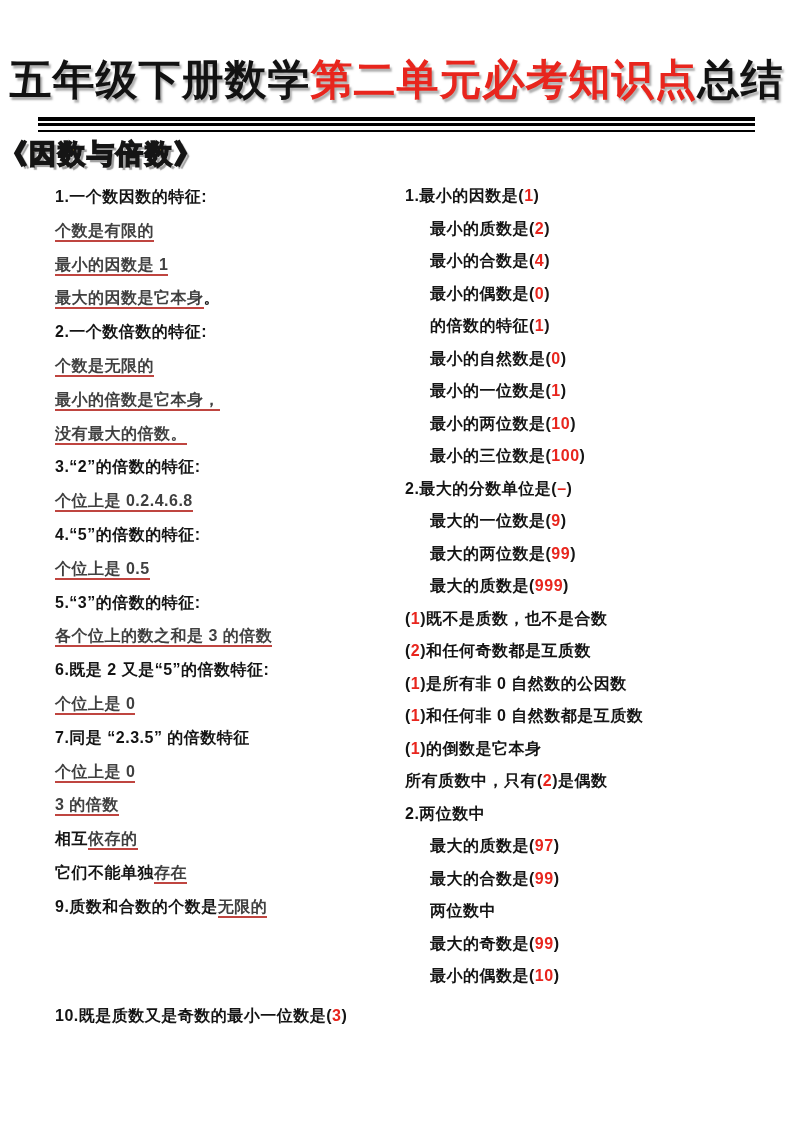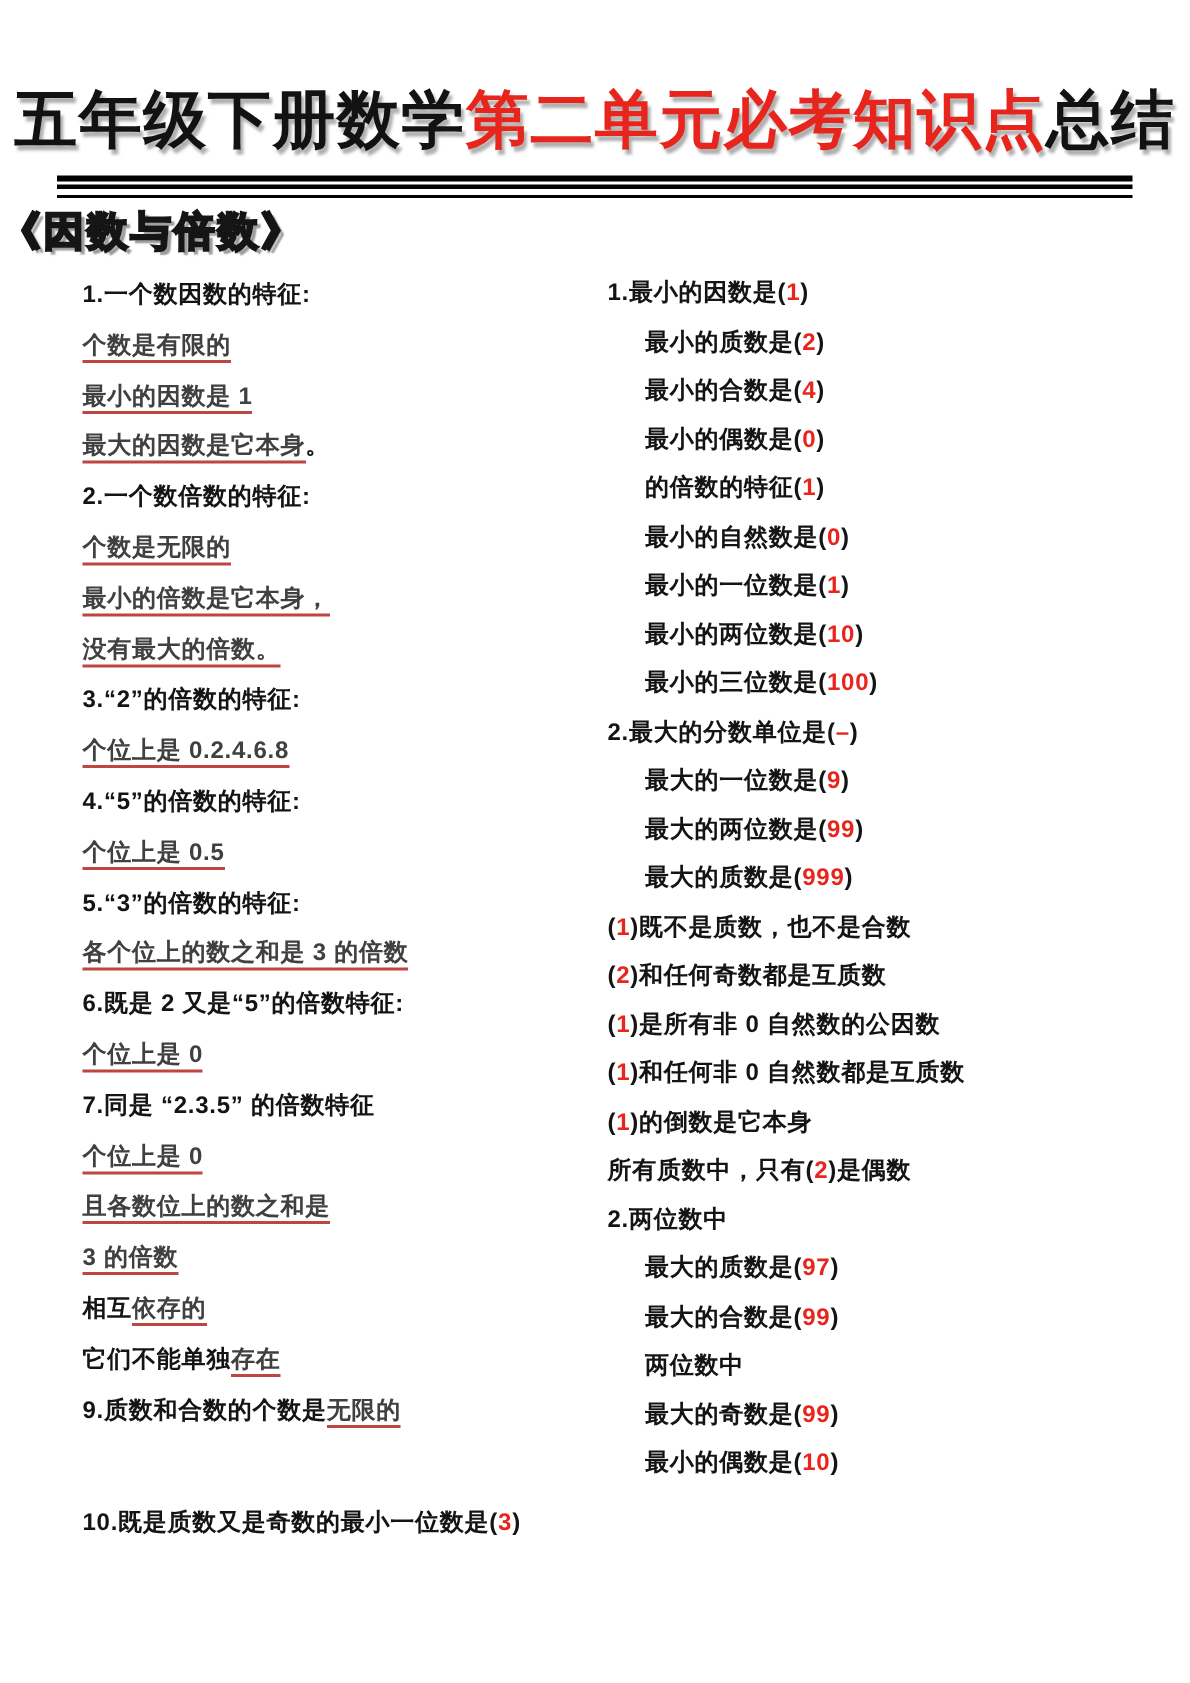--- a/index.html
+++ b/index.html
@@ -92,21 +92,20 @@
         <div class="line"><span class="seg-plain">3.“2”的倍数的特征:</span></div>
         <div class="line"><span class="seg-answer">个位上是 0.2.4.6.8</span></div>
         <div class="line"><span class="seg-plain">4.“5”的倍数的特征:</span></div>
         <div class="line"><span class="seg-answer">个位上是 0.5</span></div>
         <div class="line"><span class="seg-plain">5.“3”的倍数的特征:</span></div>
         <div class="line"><span class="seg-answer">各个位上的数之和是 3 的倍数</span></div>
         <div class="line"><span class="seg-plain">6.既是 2 又是“5”的倍数特征:</span></div>
         <div class="line"><span class="seg-answer">个位上是 0</span></div>
         <div class="line"><span class="seg-plain">7.同是 “2.3.5” 的倍数特征</span></div>
         <div class="line"><span class="seg-answer">个位上是 0</span></div>
-        <div class="line"><span class="seg-answer">且各数位上的数之和是</span></div>
         <div class="line"><span class="seg-answer">3 的倍数</span></div>
         <div class="line"><span class="seg-plain">相互</span><span class="seg-answer">依存的</span></div>
         <div class="line"><span class="seg-plain">它们不能单独</span><span class="seg-answer">存在</span></div>
         <div class="line"><span class="seg-plain">9.质数和合数的个数是</span><span class="seg-answer">无限的</span></div>
       </div>
     <div class="col-right">
         <div class="line"><span class="seg-plain">1.最小的因数是(</span><span class="seg-red">1</span><span class="seg-plain">)</span></div>
         <div class="line indent"><span class="seg-plain">最小的质数是(</span><span class="seg-red">2</span><span class="seg-plain">)</span></div>
         <div class="line indent"><span class="seg-plain">最小的合数是(</span><span class="seg-red">4</span><span class="seg-plain">)</span></div>
         <div class="line indent"><span class="seg-plain">最小的偶数是(</span><span class="seg-red">0</span><span class="seg-plain">)</span></div>

